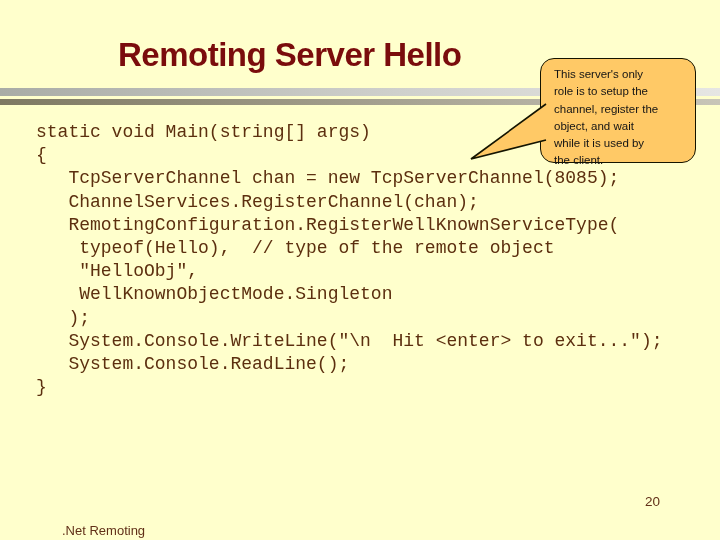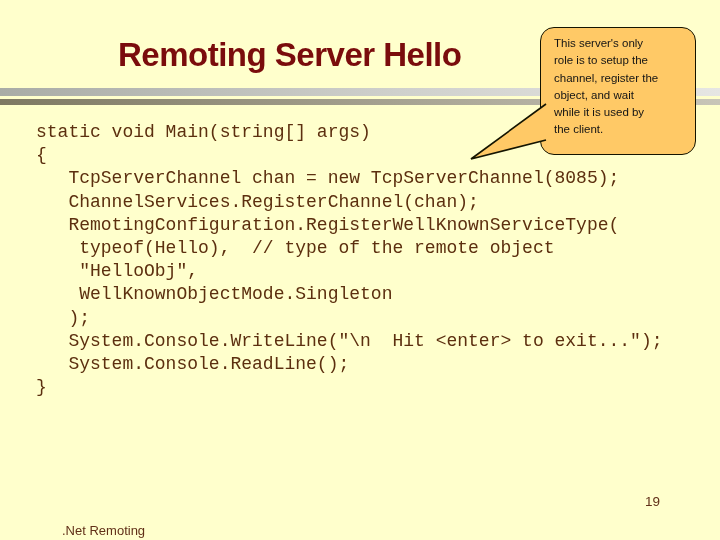--- a/index.html
+++ b/index.html
@@ -33,22 +33,22 @@
   }
   .stripe-bottom {
     position: absolute;
     left: 0; top: 99px;
     width: 720px; height: 6px;
     background: linear-gradient(to right, #7e7962, #a6a291 55%, #c8c5b8);
     z-index: 1;
   }
   .callout {
     position: absolute;
-    left: 540px; top: 27px;
-    width: 156px; height: 128px;
+    left: 540px; top: 58px;
+    width: 156px; height: 105px;
     background: #ffc966;
     border: 1.6px solid #141400;
     border-radius: 14px;
     box-sizing: border-box;
     z-index: 2;
   }
   .callout-text {
     position: absolute;
     left: 13px; top: 7px;
     font-size: 11.5px;
@@ -119,15 +119,15 @@
 while it is used by
 the client.</div>
   </div>
 
   <svg class="tail-svg" viewBox="0 0 720 540" xmlns="http://www.w3.org/2000/svg">
     <path d="M 546 104 L 471 159 L 546 140" fill="#ffc966" stroke="#141400" stroke-width="1.6" stroke-linejoin="miter"></path>
   </svg>
 
   <div class="footer-label">.Net Remoting</div>
 
-  <div class="page-number">19</div>
+  <div class="page-number">20</div>
 
 </div>
 
 </body></html>

